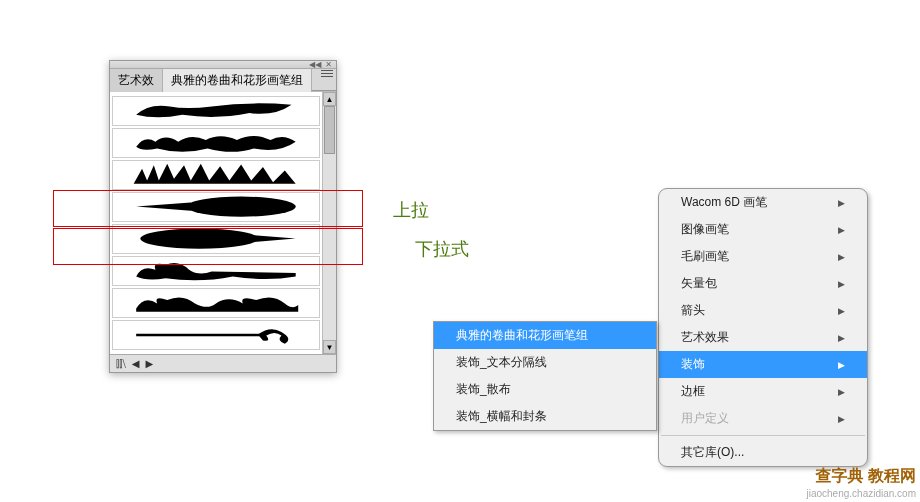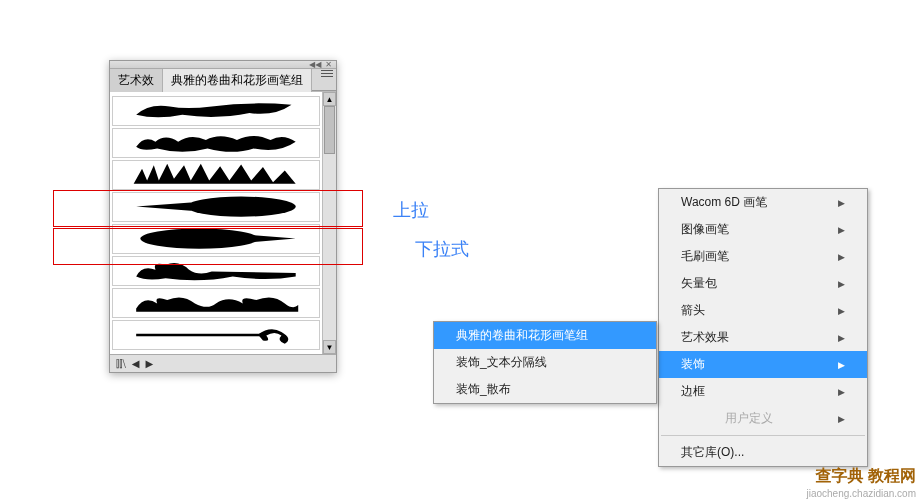--- a/index.html
+++ b/index.html
@@ -22,32 +22,32 @@
 .vscroll .thumb { position:absolute; top:14px; left:1px; right:1px; height:48px; background:#c0c0c0; border:1px solid #999; }
 .panel-ftr { height:18px; background:#e0e0e0; border-top:1px solid #aaa; display:flex; align-items:center; padding:0 6px; gap:6px; }
 .panel-ftr span { font-size:10px; color:#333; }
 
 
 .hl { position:absolute; border:1px solid #d00; pointer-events:none; }
 .hl1 { left:53px; top:190px; width:310px; height:37px; }
 .hl2 { left:53px; top:228px; width:310px; height:37px; }
 
 
-.lbl { position:absolute; font-size:18px; color:#3b82f6; font-family: "SimSun", serif; }
+.lbl { position:absolute; font-size:18px; color:#4d7c0f; font-family: "SimSun", serif; }
 .lbl1 { left:393px; top:198px; }
 .lbl2 { left:415px; top:237px; }
 
 
 .menu { position:absolute; background:#f0f0f0; border:1px solid #999; box-shadow:2px 2px 4px rgba(0,0,0,0.25); font-size:12px; }
-.menu-pri { left:658px; top:188px; width:210px; }
+.menu-pri { left:658px; top:188px; width:210px;border-radius:9px; }
 .menu-item { padding:5px 22px 5px 22px; position:relative; display:flex; justify-content:space-between; align-items:center; color:#222; }
 .menu-item.hl-item { background:#3399ff; color:#fff; }
 .menu-item .arr { font-size:9px; color:#555; }
 .menu-item.hl-item .arr { color:#fff; }
-.menu-item.disabled { color:#aaa;margin-left:44px; }
+.menu-item.disabled { color:#aaa; }
 .menu-sep { height:1px; background:#c8c8c8; margin:3px 2px; }
 .menu-sub { left:433px; top:321px; width:224px; }
 
 
 .wm { position:absolute; right:4px; bottom:2px; font-size:10px; color:#aaa; text-align:right; line-height:1.3; }
 .wm .cn { font-size:16px; color:#a16207; font-weight:bold; }
 </style>
 </head>
 <body>
 
@@ -178,18 +178,21 @@
 <div class="menu menu-sub">
   <div class="menu-item hl-item">
       <span>典雅的卷曲和花形画笔组</span>
     </div>
   <div class="menu-item">
       <span>装饰_文本分隔线</span>
     </div>
   <div class="menu-item">
       <span>装饰_散布</span>
     </div>
+  <div class="menu-item">
+      <span>装饰_横幅和封条</span>
+    </div>
 </div>
 
 <div class="wm">
   <div class="cn">查字典 教程网</div>
   <div>jiaocheng.chazidian.com</div>
 </div>
 
 </body></html>

